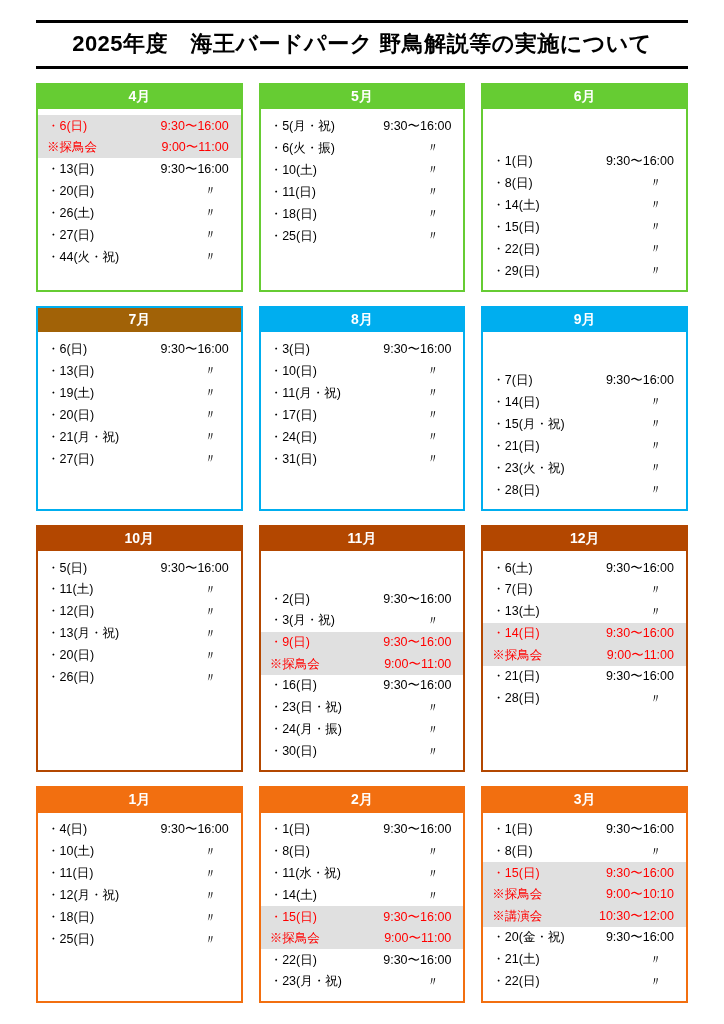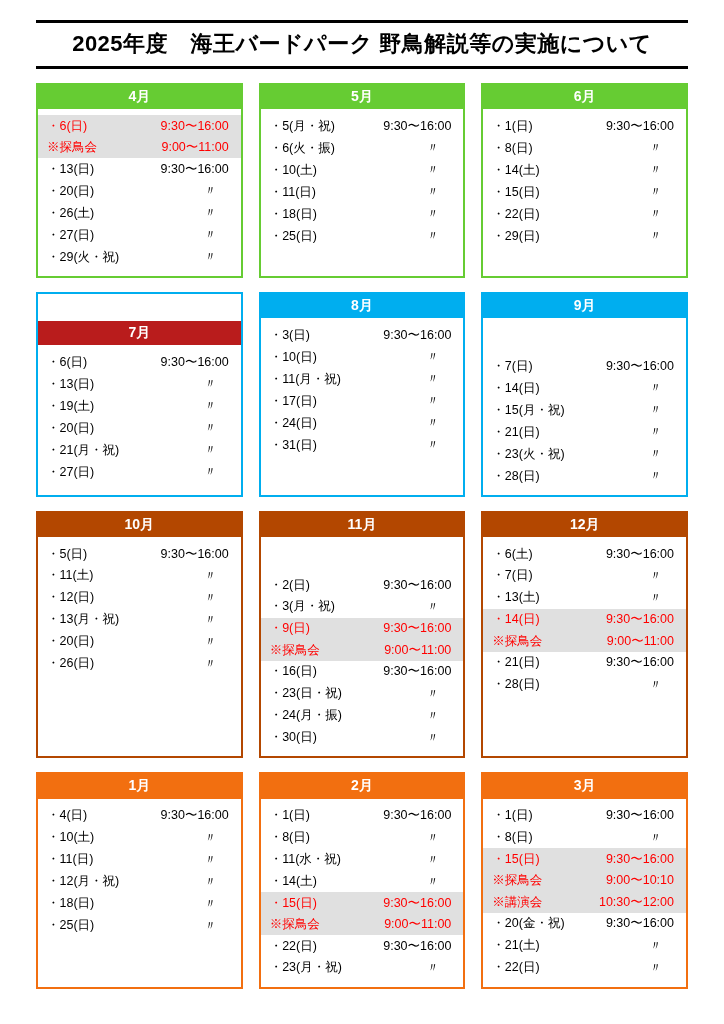--- a/index.html
+++ b/index.html
@@ -125,21 +125,21 @@
           </div>
           <div class="row">
             <span class="date">・26(土)</span>
             <span class="time ditto">〃</span>
           </div>
           <div class="row">
             <span class="date">・27(日)</span>
             <span class="time ditto">〃</span>
           </div>
           <div class="row">
-            <span class="date">・29(火・祝)</span>
+            <span class="date">・44(火・祝)</span>
             <span class="time ditto">〃</span>
           </div>
         </div>
       </div>
       <div class="month-card" style="border-color: rgb(102, 204, 51);">
         <div class="month-header" style="background: rgb(102, 204, 51);">5月</div>
         <div class="month-body">
           <div class="row">
             <span class="date">・5(月・祝)</span>
             <span class="time">9:30〜16:00</span>
@@ -159,21 +159,21 @@
           <div class="row">
             <span class="date">・18(日)</span>
             <span class="time ditto">〃</span>
           </div>
           <div class="row">
             <span class="date">・25(日)</span>
             <span class="time ditto">〃</span>
           </div>
         </div>
       </div>
-      <div class="month-card" style="border-color: rgb(102, 204, 51);">
+      <div class="month-card" style="border-color: rgb(102, 204, 51); gap: 35px;">
         <div class="month-header" style="background: rgb(102, 204, 51);">6月</div>
         <div class="month-body">
           <div class="row">
             <span class="date">・1(日)</span>
             <span class="time">9:30〜16:00</span>
           </div>
           <div class="row">
             <span class="date">・8(日)</span>
             <span class="time ditto">〃</span>
           </div>
@@ -189,21 +189,21 @@
             <span class="date">・22(日)</span>
             <span class="time ditto">〃</span>
           </div>
           <div class="row">
             <span class="date">・29(日)</span>
             <span class="time ditto">〃</span>
           </div>
         </div>
       </div>
       <div class="month-card" style="border-color: rgb(0, 174, 239);">
-        <div class="month-header" style="background: #b91c1c; margin-top: 27px;">7月</div>
+        <div class="month-header" style="background: #a16207;">7月</div>
         <div class="month-body">
           <div class="row">
             <span class="date">・6(日)</span>
             <span class="time">9:30〜16:00</span>
           </div>
           <div class="row">
             <span class="date">・13(日)</span>
             <span class="time ditto">〃</span>
           </div>
           <div class="row">

